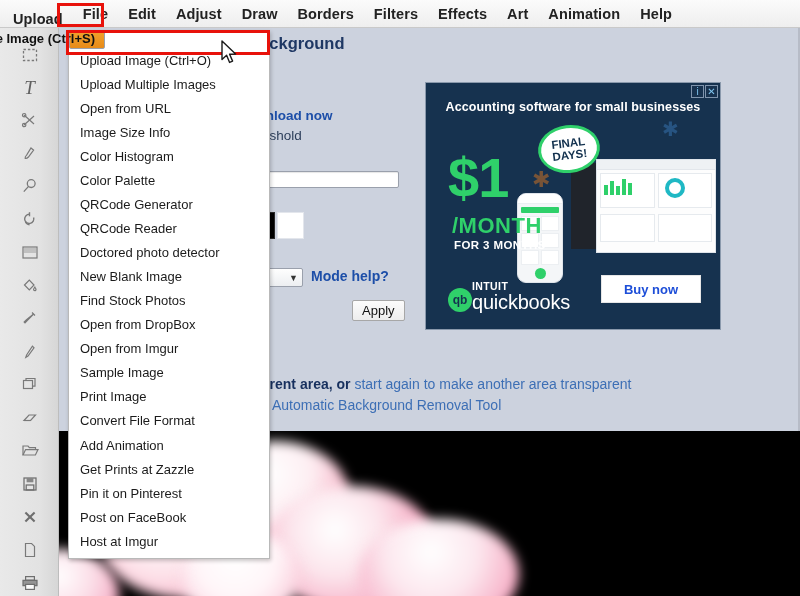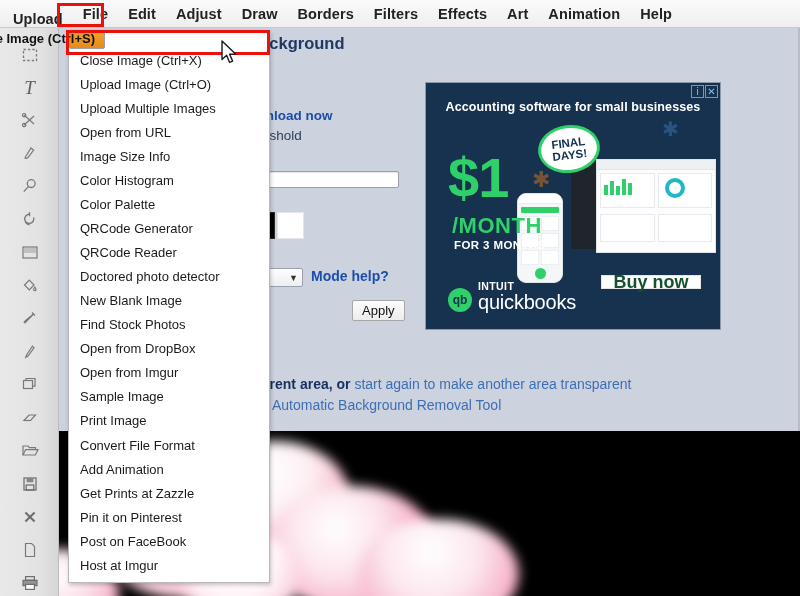--- a/index.html
+++ b/index.html
@@ -151,28 +151,28 @@
     transform:rotate(-7deg);
   }
   .ad-badge span{color:#14324f;font-size:11.5px;font-weight:bold;line-height:1.05;}
   .ad-badge .t2{font-size:11.5px;}
   .ad-logo{position:absolute;left:22px;top:198px;display:flex;align-items:flex-end;}
   .qb-mark{
     width:24px;height:24px;border-radius:50%;background:#2fd06a;
     display:flex;align-items:center;justify-content:center;
     color:#14324f;font-size:12px;font-weight:bold;
   }
-  .qb-text{margin-left:6px;color:#fff;line-height:1.0;}
+  .qb-text{color:#fff;line-height:1.0;}
   .qb-text .t1{font-size:10.5px;font-weight:bold;letter-spacing:.4px;}
   .qb-text .t2{font-size:20px;font-weight:normal;letter-spacing:-.2px;}
   .ad-buy{
-    position:absolute;left:175px;top:192px;width:100px;height:14px;
+    position:absolute;left:175px;top:192px;width:100px;height:28px;
     background:#fff;border:1px solid #e6e6e6;
     display:flex;align-items:center;justify-content:center;
-    color:#14532d;font-size:18px;font-weight:bold;cursor:pointer;box-sizing:border-box;
+    color:#1d4ed8;font-size:13px;font-weight:bold;cursor:pointer;box-sizing:border-box;
   }
   
   .ad-screen{
     position:absolute;left:170px;top:76px;width:120px;height:94px;
     background:#fdfdfd;border:1px solid #dfe4ea;box-sizing:border-box;overflow:hidden;
   }
   .ad-screen .topbar{height:9px;background:#eef1f4;border-bottom:1px solid #e2e6eb;}
   .ad-screen .body{display:flex;padding:3px;gap:3px;}
   .ad-screen .card{background:#fff;border:1px solid #e6eaee;height:33px;flex:1;}
   .ad-dark{
@@ -484,21 +484,20 @@
     <div class="petal" style="left:60px;top:48px;width:180px;height:120px;background:radial-gradient(circle at 35% 35%,#ffffff 0%,#fde3ea 38%,#f7a8c0 72%,#f08db0 100%);"></div>
     <div class="petal" style="left:160px;top:10px;width:150px;height:110px;background:radial-gradient(circle at 45% 30%,#ffffff 0%,#fdeef2 40%,#f7b2c6 78%,#ef8fae 100%);"></div>
     <div class="petal" style="left:228px;top:55px;width:170px;height:125px;background:radial-gradient(circle at 40% 35%,#ffffff 0%,#fce5ec 35%,#f59fbb 75%,#ec7ea4 100%);"></div>
     <div class="petal" style="left:320px;top:88px;width:160px;height:110px;background:radial-gradient(circle at 45% 30%,#fff 0%,#fce7ee 40%,#f6a9c2 80%,#e8739d 100%);"></div>
     <div class="petal" style="left:-40px;top:118px;width:120px;height:90px;background:radial-gradient(circle at 50% 30%,#fff 0%,#fbdde7 40%,#f4a0bc 82%,#e97aa1 100%);"></div>
     <div class="petal" style="left:142px;top:100px;width:120px;height:90px;background:radial-gradient(circle at 45% 30%,#ffffff 0%,#fff5f8 45%,#f9c6d6 85%,#f2a0bd 100%);"></div>
   </div>
 
   <div class="dropdown">
     <div class="item sel">Save Image (Ctrl+S)</div>
-    <div class="item">Close Image (Ctrl+X)</div>
     <div class="item">Upload Image (Ctrl+O)</div>
     <div class="item">Upload Multiple Images</div>
     <div class="item">Open from URL</div>
     <div class="item">Image Size Info</div>
     <div class="item">Color Histogram</div>
     <div class="item">Color Palette</div>
     <div class="item">QRCode Generator</div>
     <div class="item">QRCode Reader</div>
     <div class="item">Doctored photo detector</div>
     <div class="item">New Blank Image</div>

